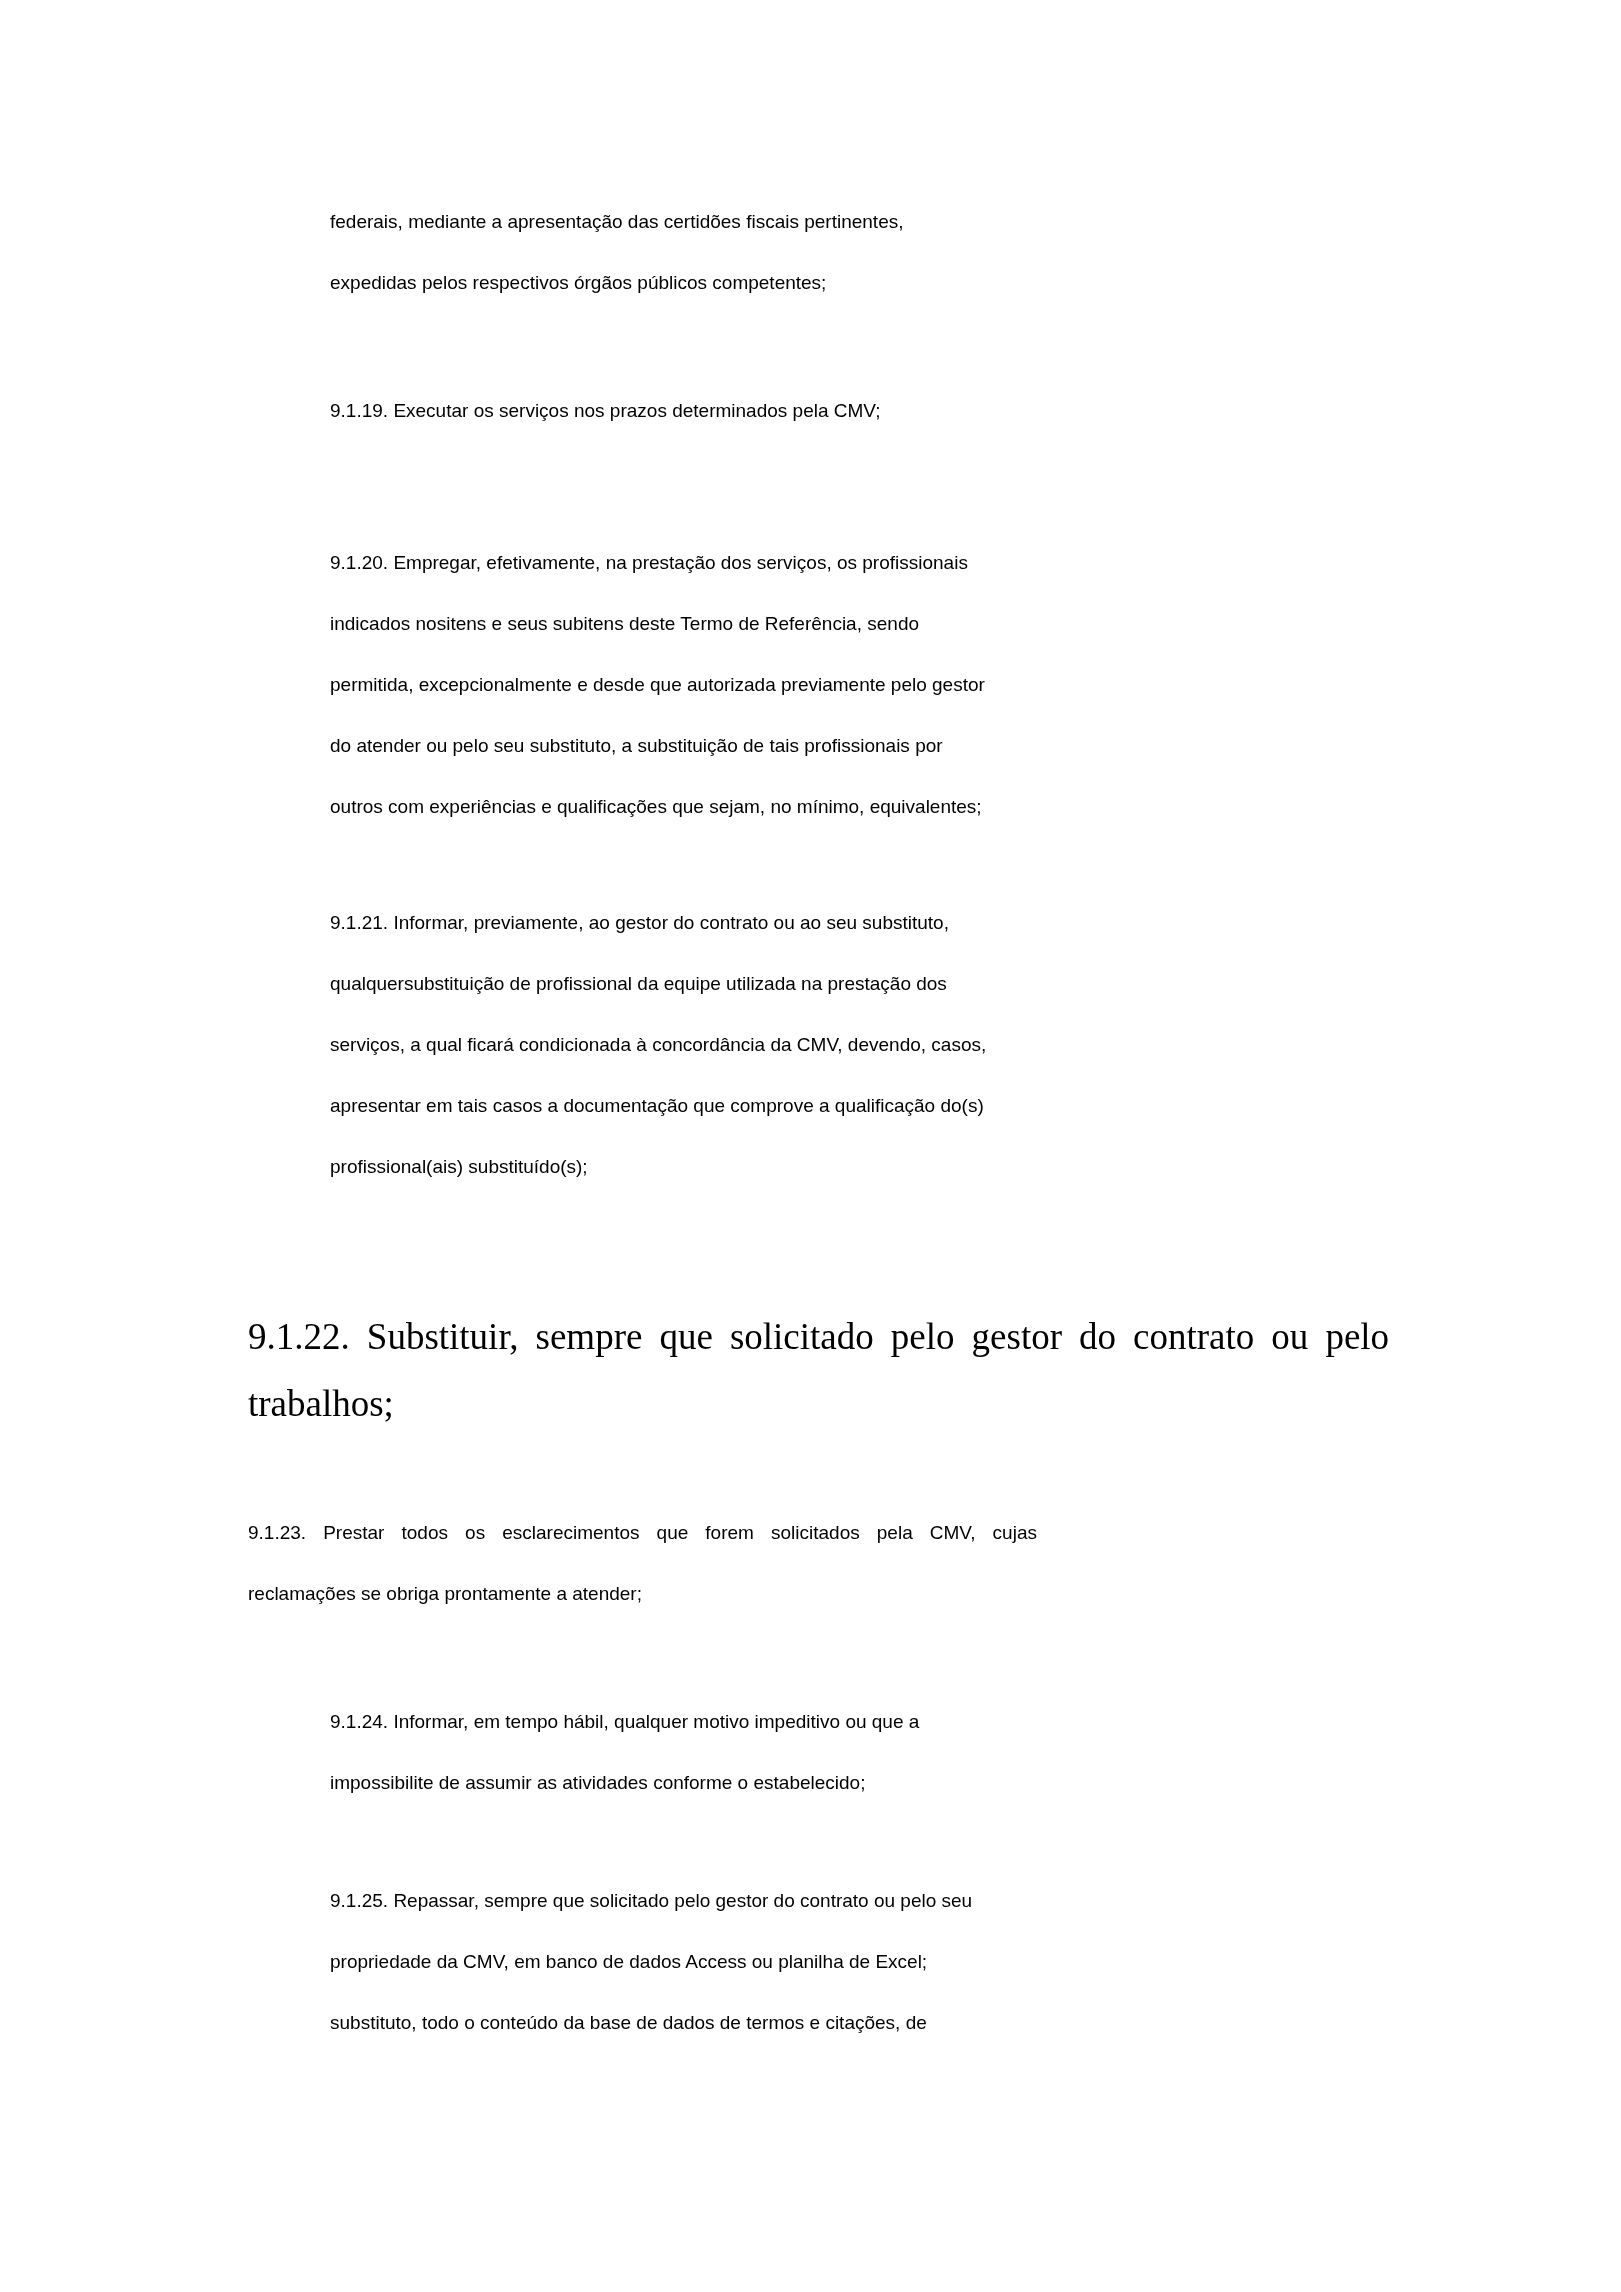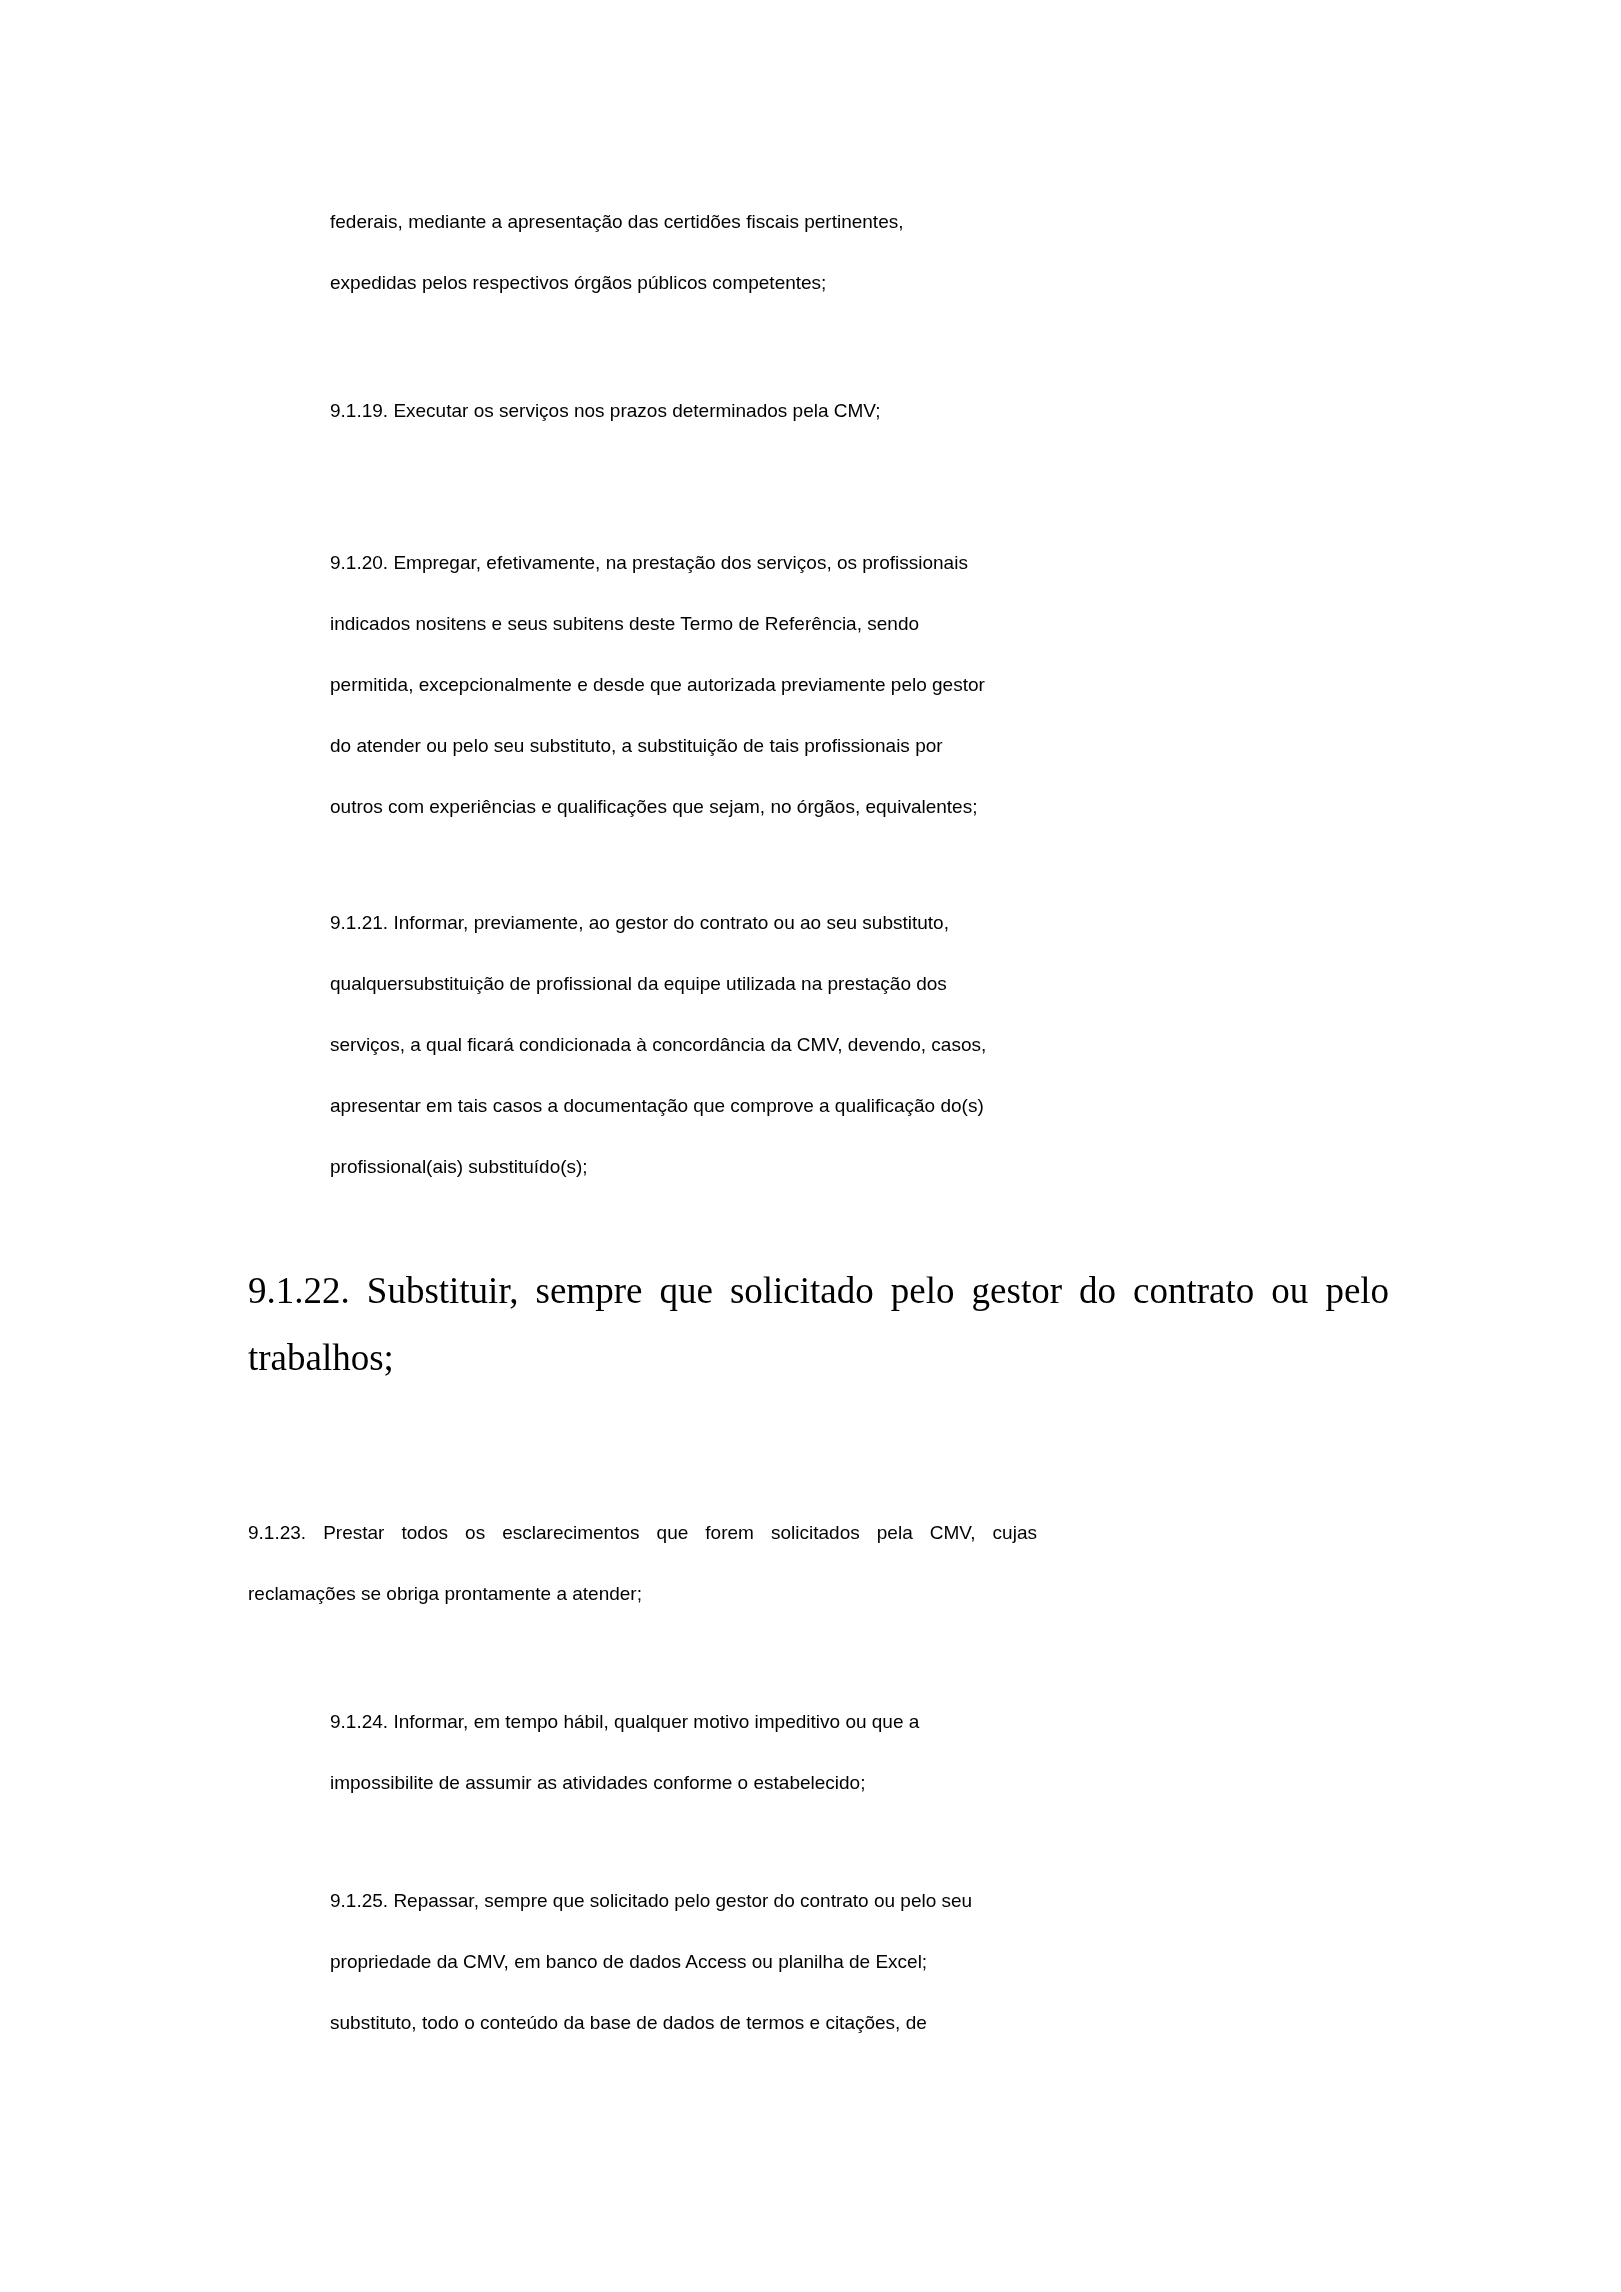--- a/index.html
+++ b/index.html
@@ -46,32 +46,32 @@
 
   <div class="para sans indent" style="top:380px">
     <div class="line">9.1.19. Executar os serviços nos prazos determinados pela CMV;</div>
   </div>
 
   <div class="para sans indent" style="top:532px">
     <div class="line">9.1.20. Empregar, efetivamente, na prestação dos serviços, os profissionais</div>
     <div class="line">indicados nositens e seus subitens deste Termo de Referência, sendo</div>
     <div class="line">permitida, excepcionalmente e desde que autorizada previamente pelo gestor</div>
     <div class="line">do atender ou pelo seu substituto, a substituição de tais profissionais por</div>
-    <div class="line">outros com experiências e qualificações que sejam, no órgãos, equivalentes;</div>
+    <div class="line">outros com experiências e qualificações que sejam, no mínimo, equivalentes;</div>
   </div>
 
   <div class="para sans indent" style="top:892px">
     <div class="line">9.1.21. Informar, previamente, ao gestor do contrato ou ao seu substituto,</div>
     <div class="line">qualquersubstituição de profissional da equipe utilizada na prestação dos</div>
     <div class="line">serviços, a qual ficará condicionada à concordância da CMV, devendo, casos,</div>
     <div class="line">apresentar em tais casos a documentação que comprove a qualificação do(s)</div>
     <div class="line">profissional(ais) substituído(s);</div>
   </div>
 
-  <div class="para serif wide" style="top:1257px">
+  <div class="para serif wide" style="top:1303px">
     <div class="line ws8">9.1.22. Substituir, sempre que solicitado pelo gestor do contrato ou pelo</div>
     <div class="line">trabalhos;</div>
   </div>
 
   <div class="para sans wide" style="top:1502px">
     <div class="line ws12">9.1.23. Prestar todos os esclarecimentos que forem solicitados pela CMV, cujas</div>
     <div class="line">reclamações se obriga prontamente a atender;</div>
   </div>
 
   <div class="para sans indent" style="top:1691px">

